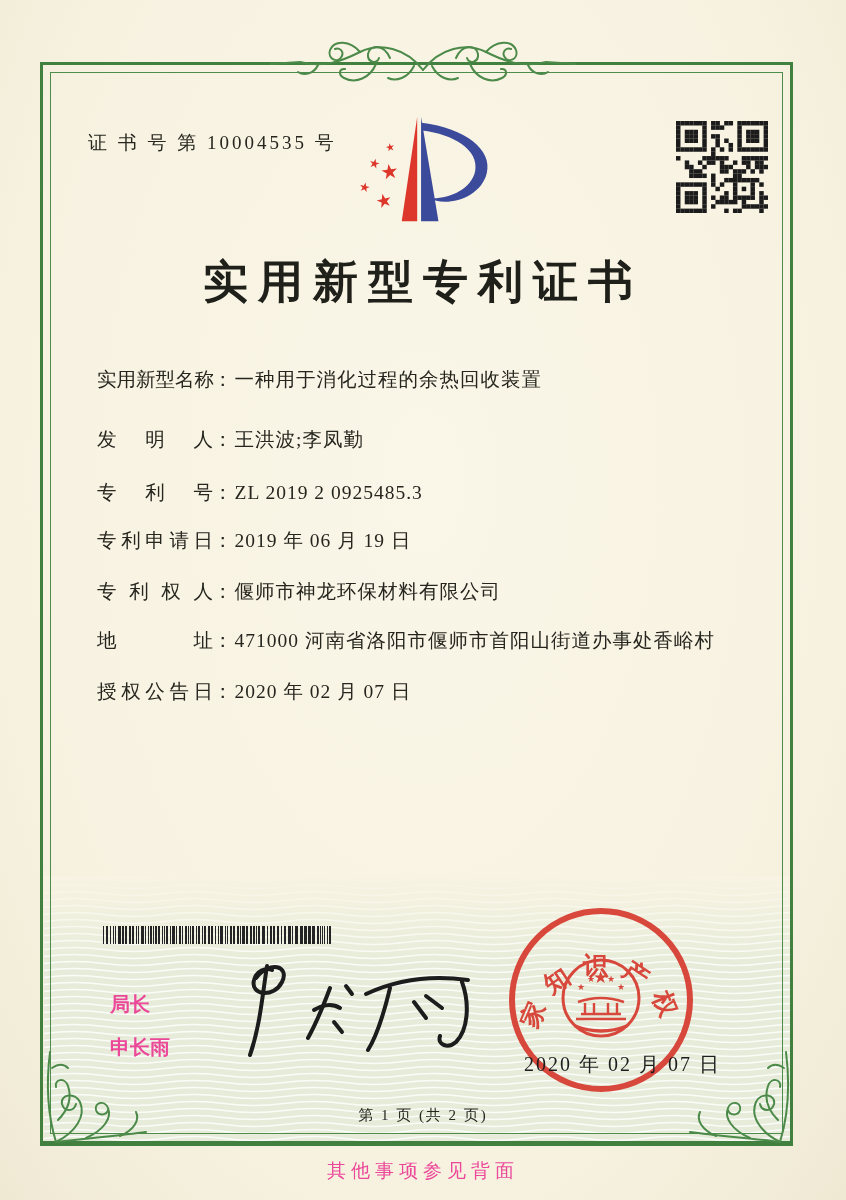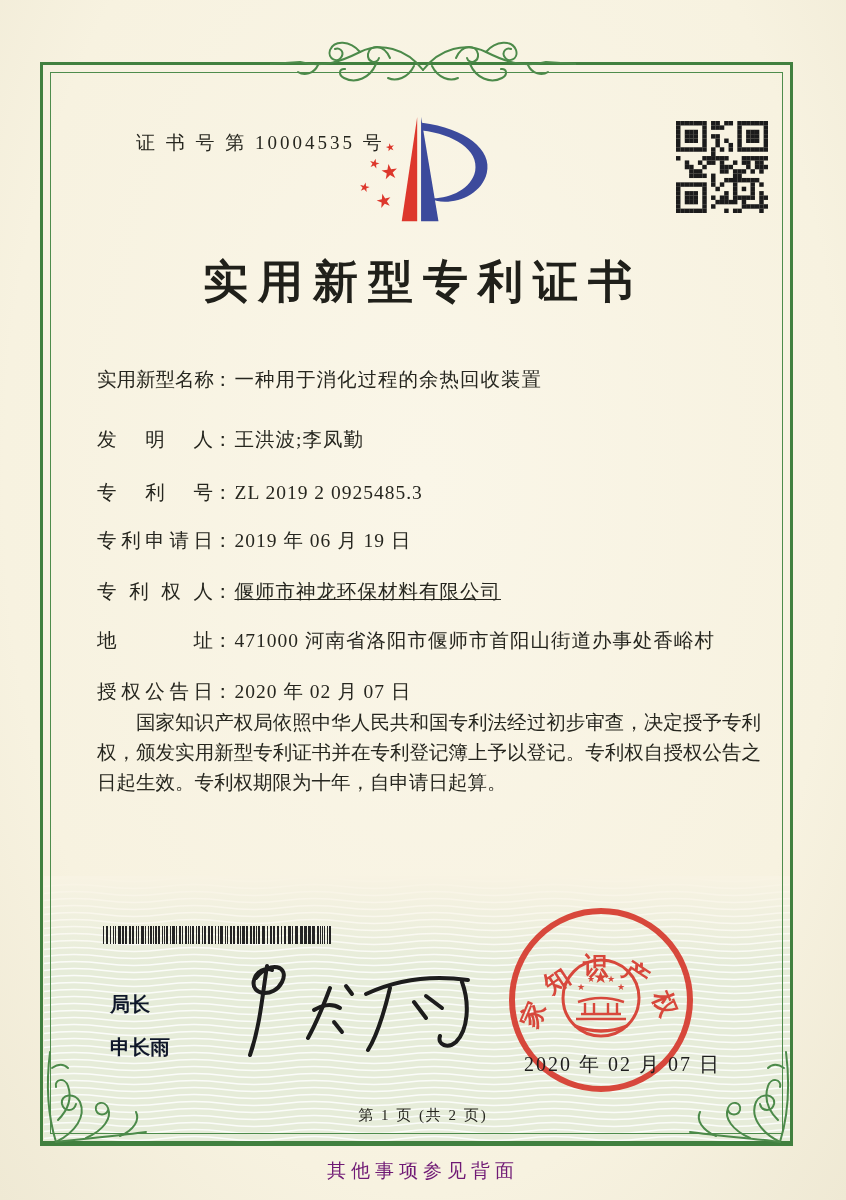--- a/index.html
+++ b/index.html
@@ -24,57 +24,57 @@
   .guilloche{left:44px;top:876px;width:749px;height:268px;z-index:1;}
   .guilloche-fade{
     left:44px;top:876px;width:749px;height:90px;z-index:1;
     background:linear-gradient(180deg,#f8f3e3 0%, rgba(248,243,227,0) 100%);
   }
   
   .ornament-top{left:270px;top:32px;width:306px;height:64px;z-index:3;}
   .ornament-bl{left:42px;top:1046px;width:132px;height:102px;z-index:3;}
   .ornament-br{left:662px;top:1046px;width:132px;height:102px;z-index:3;transform:scaleX(-1);}
   
-  .cert-no{left:88px;top:130px;font-size:19px;letter-spacing:3px;z-index:4;margin-left:48px;}
+  .cert-no{left:88px;top:130px;font-size:19px;letter-spacing:3px;z-index:4;}
   .logo{left:336px;top:108px;width:174px;height:128px;z-index:4;}
   .qr{left:676px;top:121px;width:92px;height:92px;z-index:4;}
   .title{
     left:0;top:252px;width:846px;text-align:center;z-index:4;
     font-size:45px;font-weight:700;letter-spacing:10px;color:#20201a;
   }
   
   .row{left:97px;width:680px;font-size:19.5px;z-index:4;white-space:nowrap;}
   .row .lbl{
     display:inline-block;width:116px;vertical-align:bottom;
     text-align:justify;text-align-last:justify;
   }
   .row .colon{display:inline-block;}
   .row .val{margin-left:2px;letter-spacing:1px;}
   .r1{top:366px;} .r2{top:426px;} .r3{top:479px;} .r4{top:527px;font-family:Liberation Serif, serif;}
-  .r5{top:578px;text-decoration:underline;} .r6{top:627px;} .r7{top:678px;}
+  .r5{top:578px;} .r6{top:627px;} .r7{top:678px;}
   .grant-no{position:absolute;left:330px;top:0;}
   .grant-no .lbl2{letter-spacing:2px;}
   
   .body-text{
     left:97px;top:708px;width:664px;z-index:4;
     font-size:19.5px;line-height:30px;text-align:justify;
   }
   .body-text p{margin:0;text-indent:2em;}
   
   .barcode{left:103px;top:926px;width:230px;height:18px;z-index:4;}
   .official{left:110px;top:991px;z-index:4;font-family:"Liberation Sans","DejaVu Sans",sans-serif;
-    font-size:20px;font-weight:700;color:#0f172a;}
+    font-size:20px;font-weight:700;color:#ec4899;}
   .official .name{margin-top:16px;text-align:center;}
   .signature{left:210px;top:958px;width:276px;height:104px;z-index:5;}
   .seal{left:505px;top:904px;width:192px;height:192px;z-index:4;opacity:.92;}
   .seal-date{left:524px;top:1051px;z-index:5;font-size:20px;letter-spacing:2px;color:#1d1d1d;}
   
   .page-info{left:0;top:1106px;width:846px;text-align:center;font-size:15px;z-index:4;letter-spacing:2px;}
   .back-note{left:0;top:1158px;width:846px;text-align:center;font-size:19px;z-index:4;
-    color:#701a75;letter-spacing:5px;}
+    color:#ec4899;letter-spacing:5px;}
 </style>
 </head>
 <body>
 
 <svg class="abs guilloche" width="749" height="268">
   <defs>
     <pattern id="wav" width="120" height="7" patternUnits="userSpaceOnUse">
       <path d="M0,3.5 Q30,-0.5 60,3.5 T120,3.5" fill="none" stroke="rgba(255,255,255,0.85)" stroke-width="1.3"></path>
     </pattern>
   </defs>
@@ -377,21 +377,20 @@
   <span class="lbl">专利权人</span><span class="colon">：</span><span class="val">偃师市神龙环保材料有限公司</span>
 </div>
 <div class="abs row r6">
   <span class="lbl">地址</span><span class="colon">：</span><span class="val">471000 河南省洛阳市偃师市首阳山街道办事处香峪村</span>
 </div>
 <div class="abs row r7">
   <span class="lbl">授权公告日</span><span class="colon">：</span><span class="val">2020 年 02 月 07 日</span>
 </div>
 
 <div class="abs body-text">
-  <p>国家知识产权局依照中华人民共和国专利法经过初步审查，决定授予专利权，颁发实用新型专利证书并在专利登记簿上予以登记。专利权自授权公告之日起生效。专利权期限为十年，自申请日起算。</p>
 </div>
 
 <svg class="abs barcode" id="barcode-svg" viewBox="0 0 230 18" preserveAspectRatio="none">
     <rect x="0" y="0" width="1" height="18" fill="#242424"></rect>
     <rect x="3" y="0" width="2" height="18" fill="#242424"></rect>
     <rect x="7" y="0" width="1" height="18" fill="#242424"></rect>
     <rect x="10" y="0" width="1" height="18" fill="#242424"></rect>
     <rect x="12" y="0" width="1" height="18" fill="#242424"></rect>
     <rect x="15" y="0" width="3" height="18" fill="#242424"></rect>
     <rect x="19" y="0" width="2" height="18" fill="#242424"></rect>

